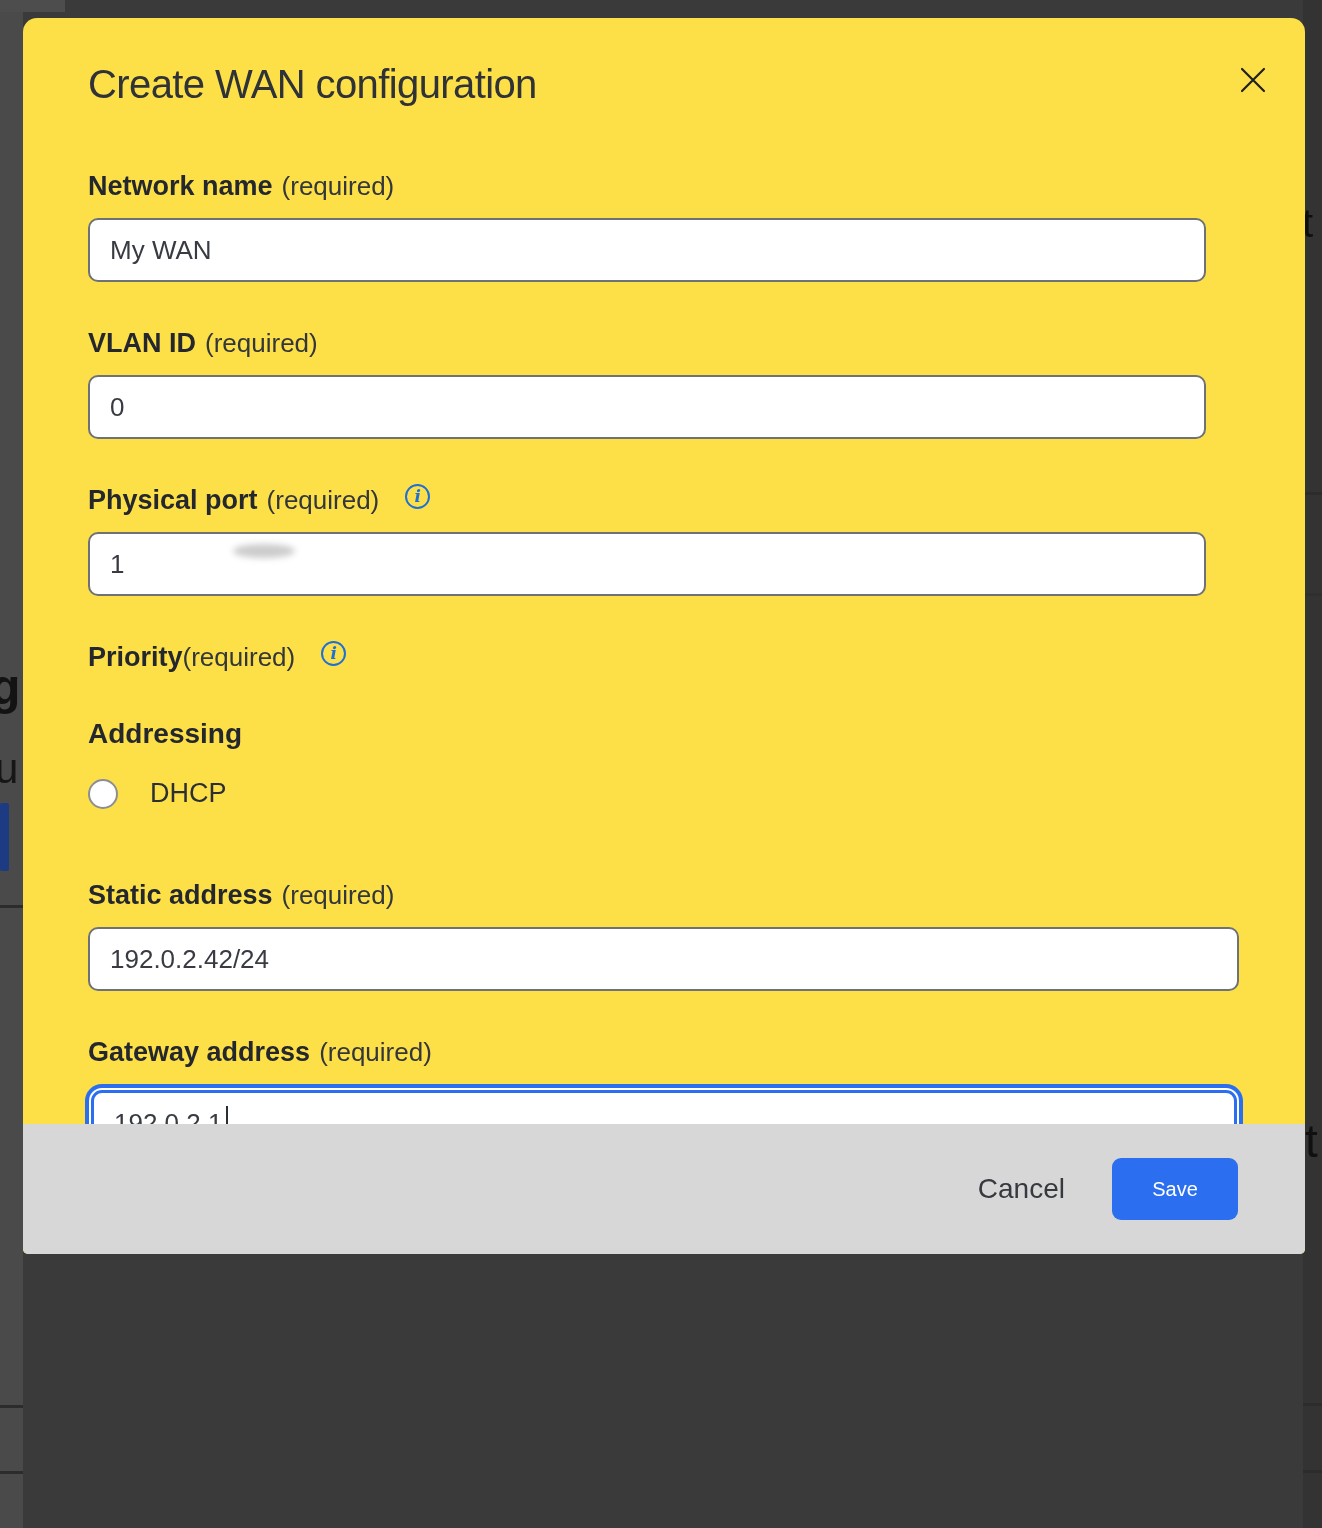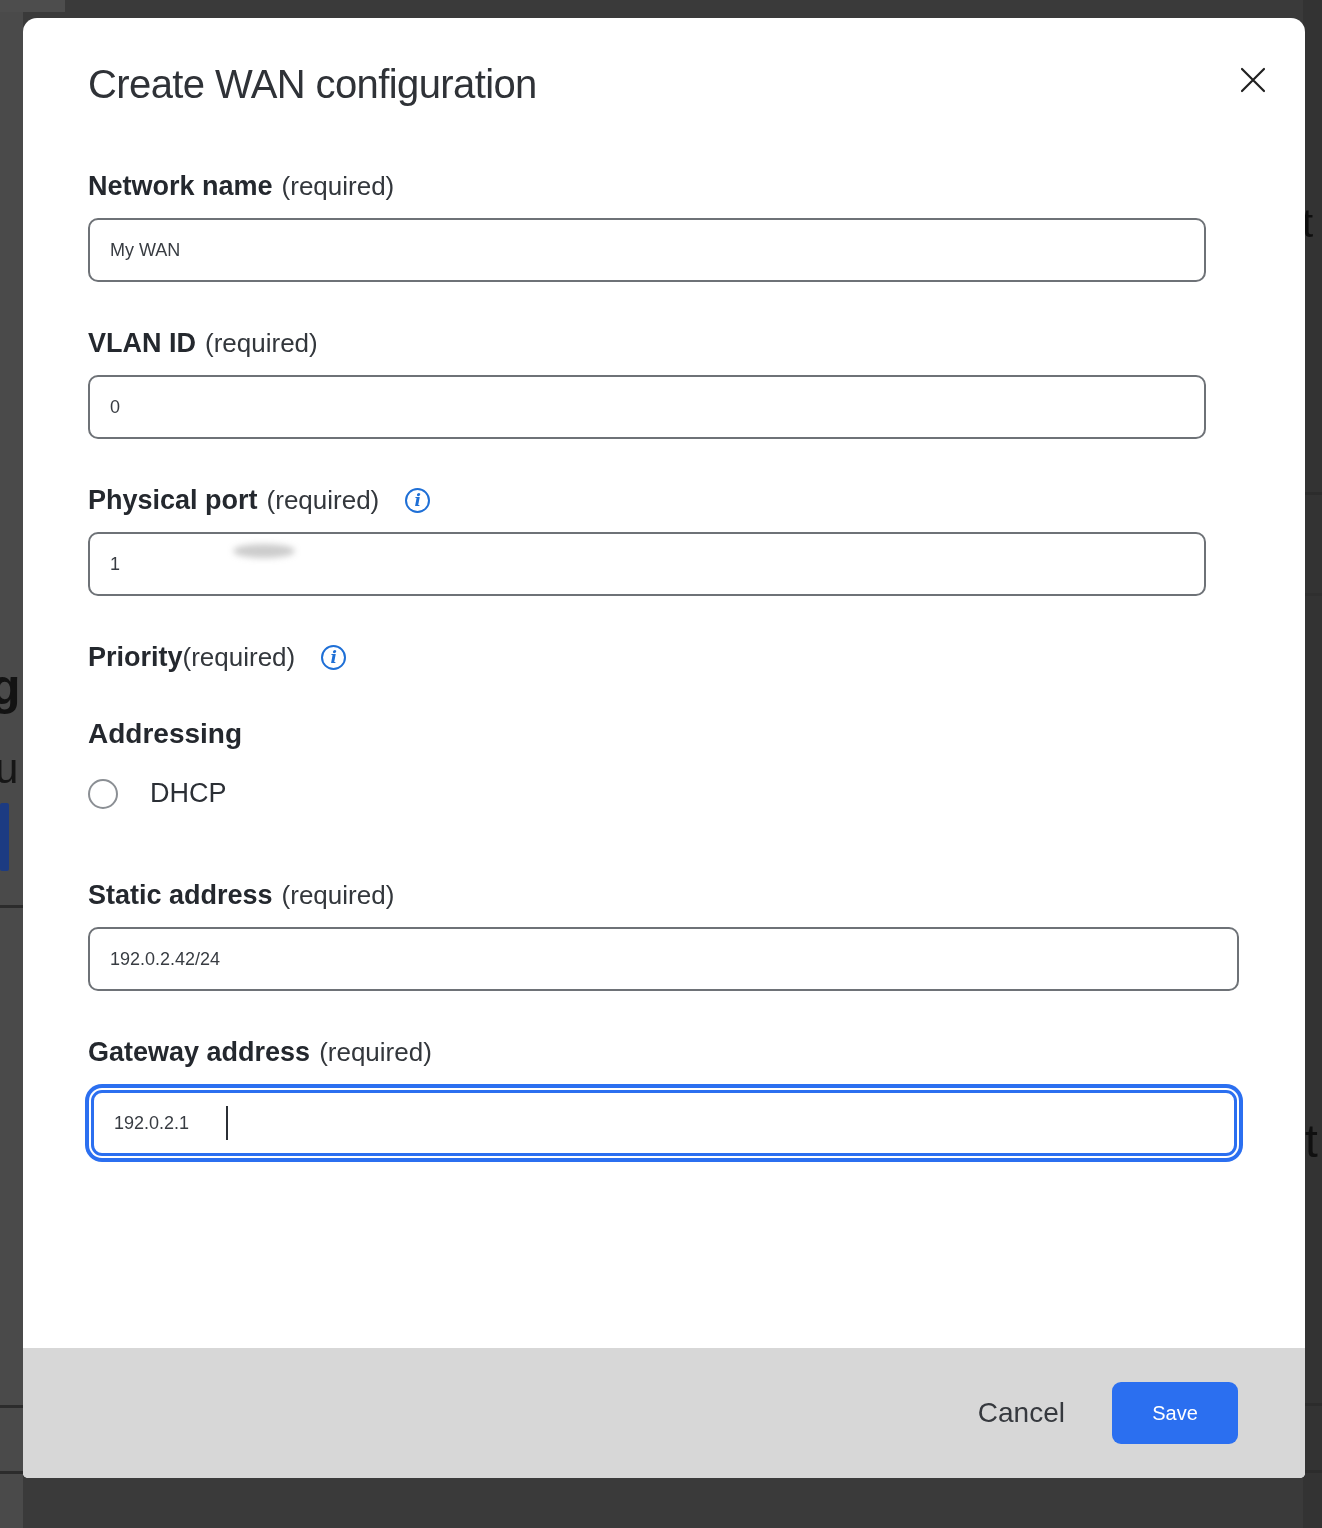--- a/index.html
+++ b/index.html
@@ -12,46 +12,46 @@
   
   .strip-left{ position:absolute; left:0; top:0; width:23px; height:1528px; background:#4a4a4a; overflow:hidden;}
   .strip-right{ position:absolute; left:1303px; top:0; width:19px; height:1528px; background:#333333; overflow:hidden;}
   .frag{ position:absolute; color:#121212; font-weight:700; line-height:1; white-space:nowrap;}
   .hline{ position:absolute; background:#2c2c2c; }
   .topleft-patch{ position:absolute; left:0; top:0; width:65px; height:12px; background:#4d4d4d;}
   .bg-blue-frag{ position:absolute; left:0; top:803px; width:9px; height:68px; background:#1c3b82; border-radius:2px;}
 
   
   .modal{
-    position:absolute; left:23px; top:18px; width:1282px; height:1460px;
-    background:#ffffff; border-radius:14px 14px 5px 5px; overflow:hidden;
+    position:absolute; left:23px; top:18px; width:1282px; height:1236px;
+    background:#fde047; border-radius:14px 14px 5px 5px; overflow:hidden;
   }
   .modal-content{ padding:42px 0 0 65px; }
   .modal-title{
     font-size:40px; font-weight:400; color:#2f3237; letter-spacing:-0.6px; line-height:48px;
   }
   .close-btn{
     position:absolute; top:40px; right:30px; width:44px; height:44px;
     background:none; border:none; cursor:pointer; display:flex; align-items:center; justify-content:center;
   }
-  .field-label{ display:flex; align-items:center; font-size:27px; color:#24282e; line-height:32px; }
+  .field-label{ display:flex; font-size:27px; color:#24282e; line-height:32px; }
   .field-label .lbl{ font-weight:700; }
   .field-label .req{ font-weight:400; font-size:26px; color:#33373c; margin-left:9px; }
   .field-label .req.tight{ margin-left:0; }
   .info-badge{
     display:inline-flex; align-items:center; justify-content:center;
     width:25px; height:25px; border:2px solid #1e6fd6; border-radius:50%;
     color:#1e6fd6; font-family:"DejaVu Serif", serif; font-style:italic; font-weight:700;
     font-size:17px; margin-left:26px; line-height:1;
   }
   .mt-title{ margin-top:62px; }
   .mt-sec{ margin-top:45px; }
   .text-input{
     display:block; height:64px; border:2px solid #6e7277; border-radius:10px;
-    padding:14px 20px; font-size:18px; color:#383c42; background:#fff; margin-top:16px;
+    padding:14px 20px; font-size:26px; color:#383c42; background:#fff; margin-top:16px;
     font-family:"Liberation Sans", sans-serif; outline:none;
   }
   .w-narrow{ width:1118px; }
   .w-wide{ width:1151px; }
   .focus-wrap{ position:relative; margin-top:22px; margin-left:3px; width:1146px; }
   .text-input.focused{
     width:1146px; margin-top:0; height:66px;
     border:3px solid #2b6ff0; border-radius:11px;
     box-shadow:0 0 0 2px #ffffff, 0 0 0 6px #2b6ff0;
   }

